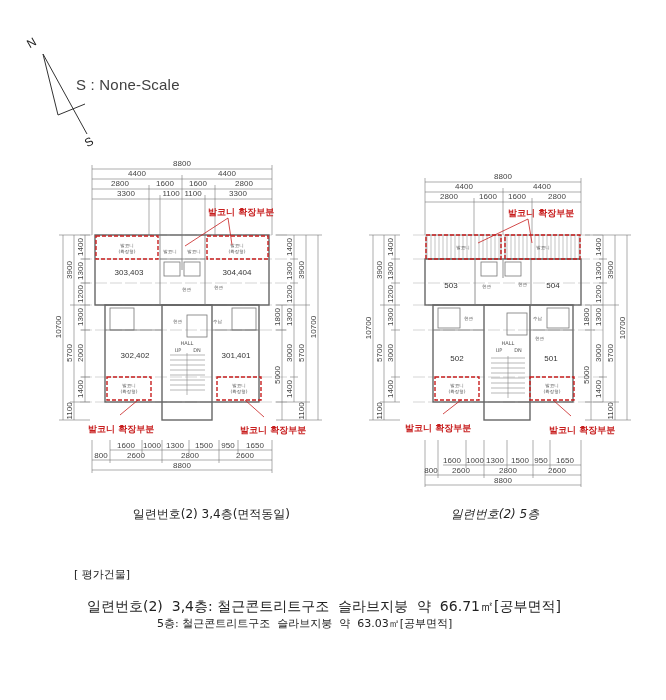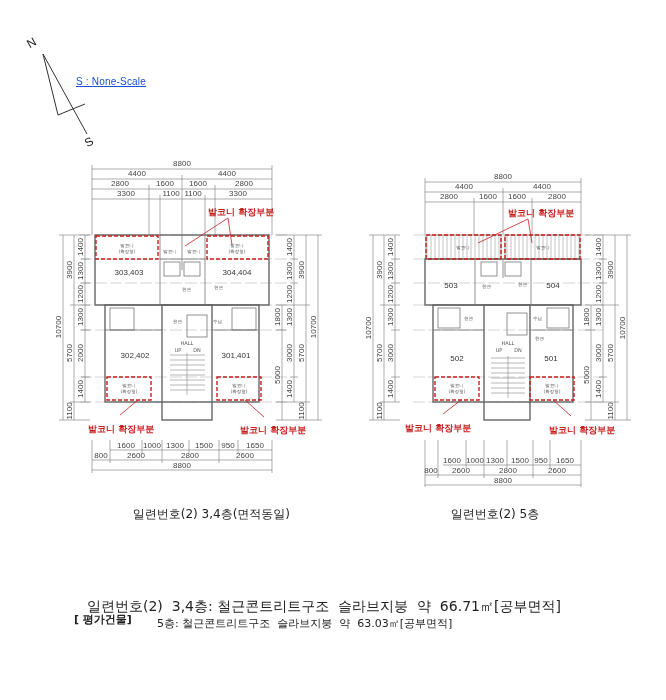--- a/index.html
+++ b/index.html
@@ -1,30 +1,30 @@
 <!DOCTYPE html>
 <html><head>
 <meta charset="utf-8">
 <style>
   html,body{margin:0;padding:0;background:#fff;}
   body{width:666px;height:700px;position:relative;overflow:hidden;font-family:"DejaVu Sans","Liberation Sans",sans-serif;color:#222;}
   .abs{position:absolute;}
   .compass{left:25px;top:32px;width:90px;height:115px;}
   .compass svg{width:100%;height:100%;}
-  .scale{left:76px;top:76px;font-size:10px;text-decoration:underline;letter-spacing:0.2px;color:#1d4ed8;font-family:"Liberation Sans",sans-serif;}
+  .scale{left:76px;top:76px;font-size:15px;letter-spacing:0.2px;color:#404040;font-family:"Liberation Sans",sans-serif;}
   .plan{position:absolute;}
   .plan svg{display:block;}
   .dim{font-size:8px;fill:#444;font-family:"Liberation Sans",sans-serif;}
   .lbl{font-size:8px;fill:#333;font-family:"Liberation Sans",sans-serif;}
   .tiny{font-size:4.5px;fill:#555;font-family:"DejaVu Sans",sans-serif;}
   .red{font-size:9px;fill:#c81e1e;font-weight:bold;font-family:"DejaVu Sans",sans-serif;}
   .caption{font-size:12px;color:#222;text-align:center;}
   .cap1{left:100px;top:506px;width:190px;text-align:right;}
-  .cap2{left:400px;top:506px;width:190px;}
-  .section-title{left:74px;top:567px;font-size:11px;font-weight:bold;color:#222;margin-top:45px;}
+  .cap2{left:400px;top:506px;width:190px;font-style:italic;}
+  .section-title{left:74px;top:567px;font-size:11px;font-weight:normal;color:#222;}
   .line1{left:87px;top:598px;font-size:14px;color:#222;white-space:pre;}
   .line2{left:157px;top:616px;font-size:11px;color:#222;white-space:pre;}
 </style>
 </head>
 <body>
 
 <div class="abs compass">
   <svg viewBox="0 0 90 115">
     <text x="2" y="14" font-size="12" fill="#222" font-family="Liberation Sans, sans-serif" transform="rotate(-30 8 10)">N</text>
     <line x1="18" y1="22" x2="33" y2="83" stroke="#333" stroke-width="1"></line>

